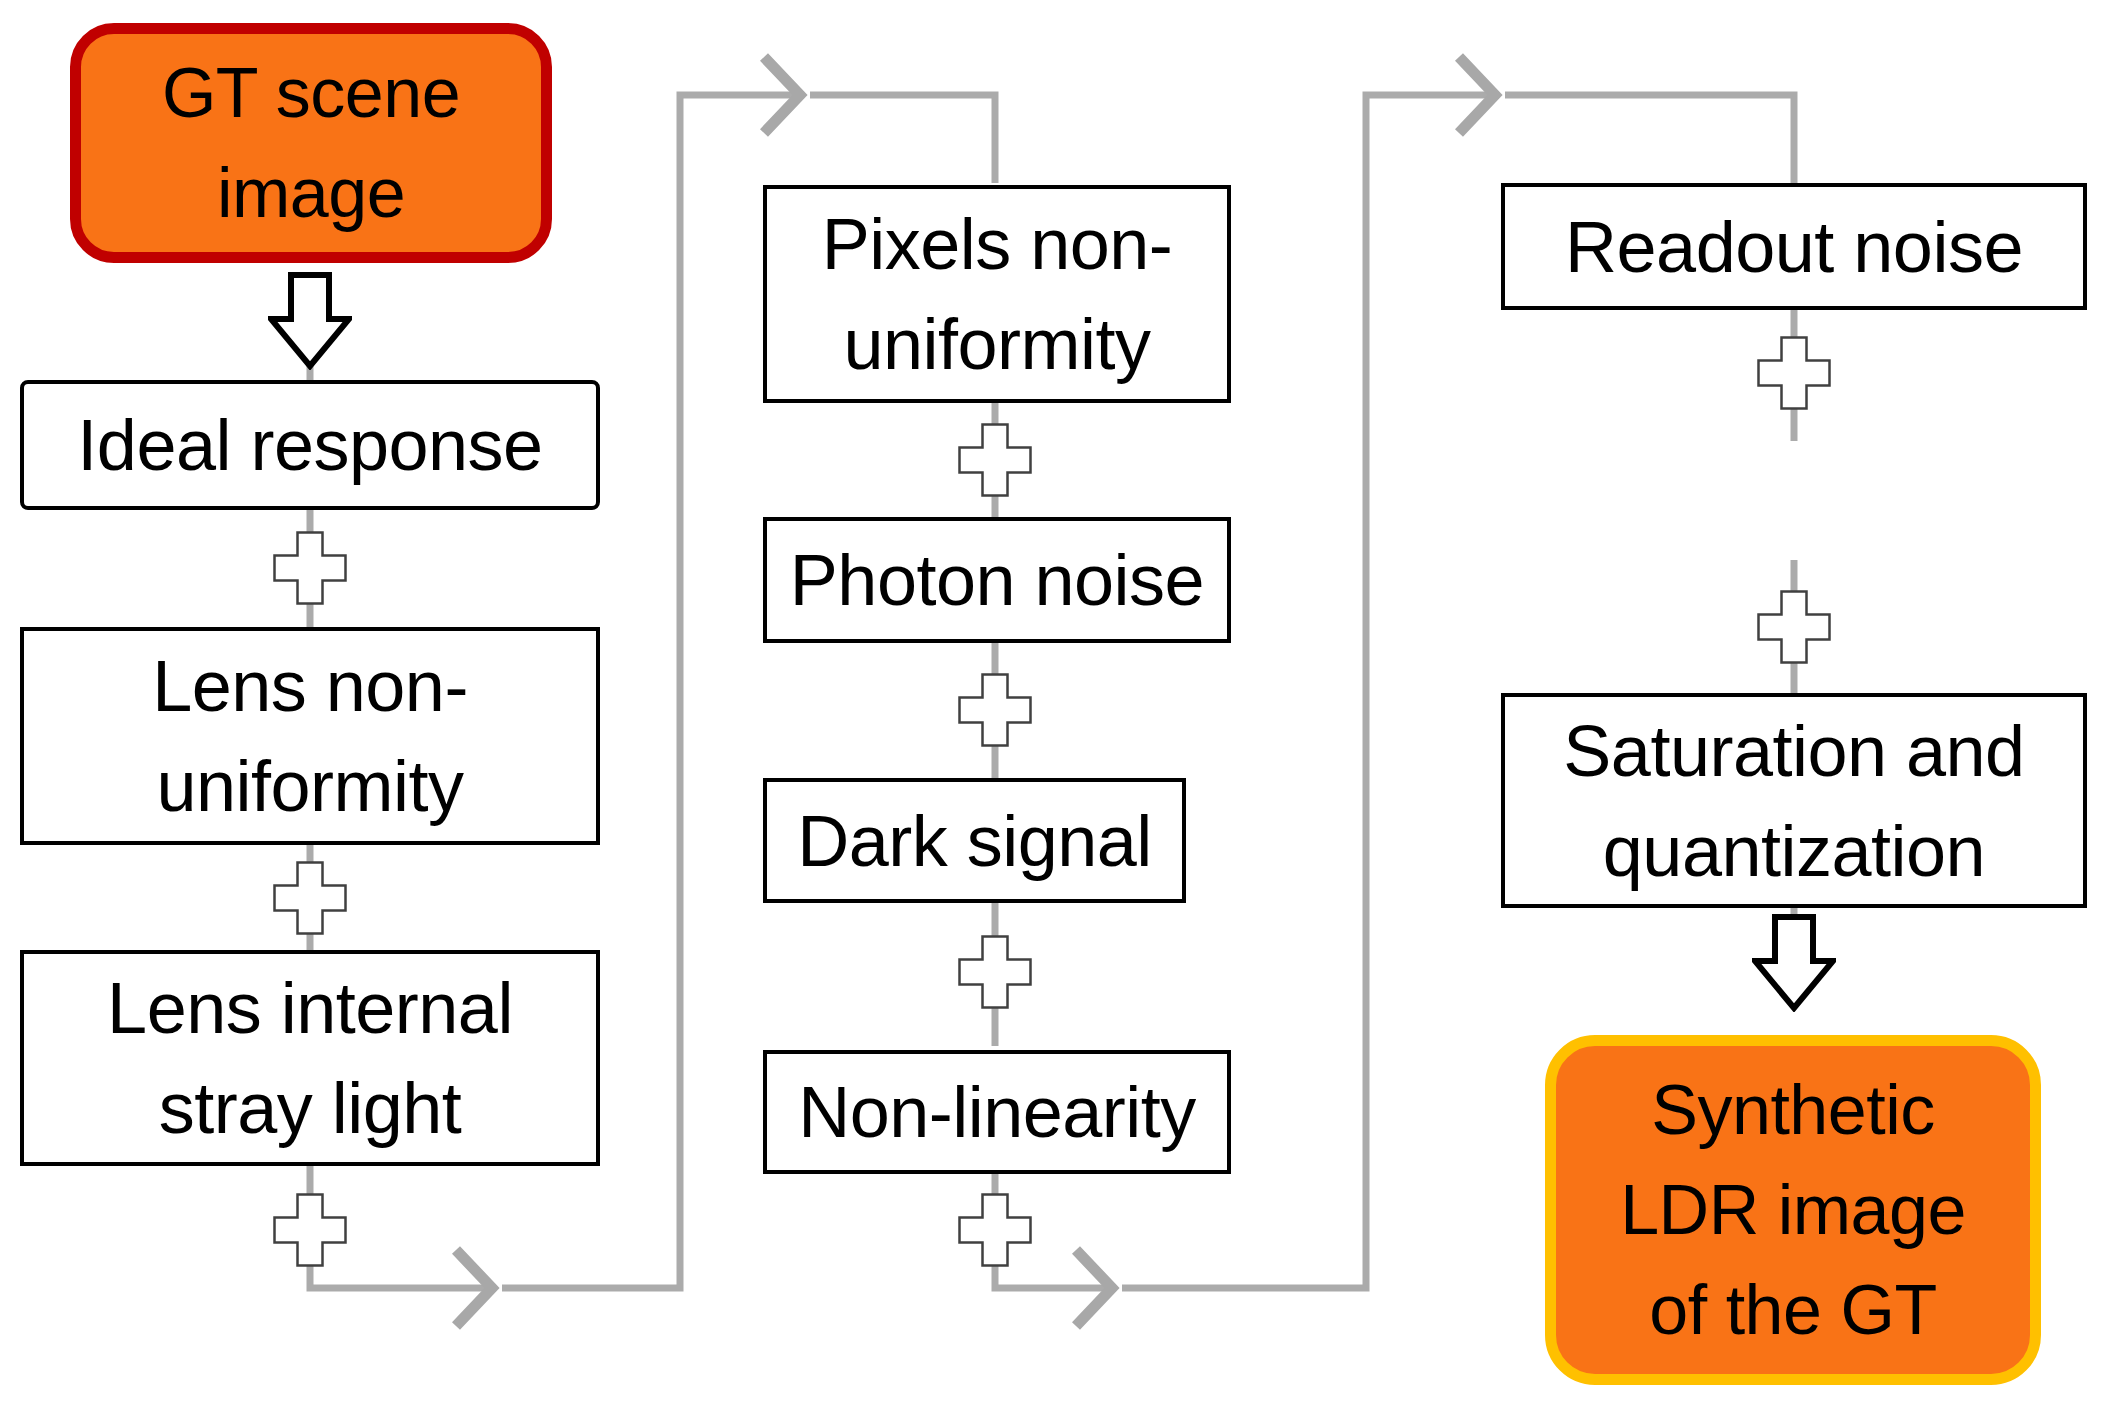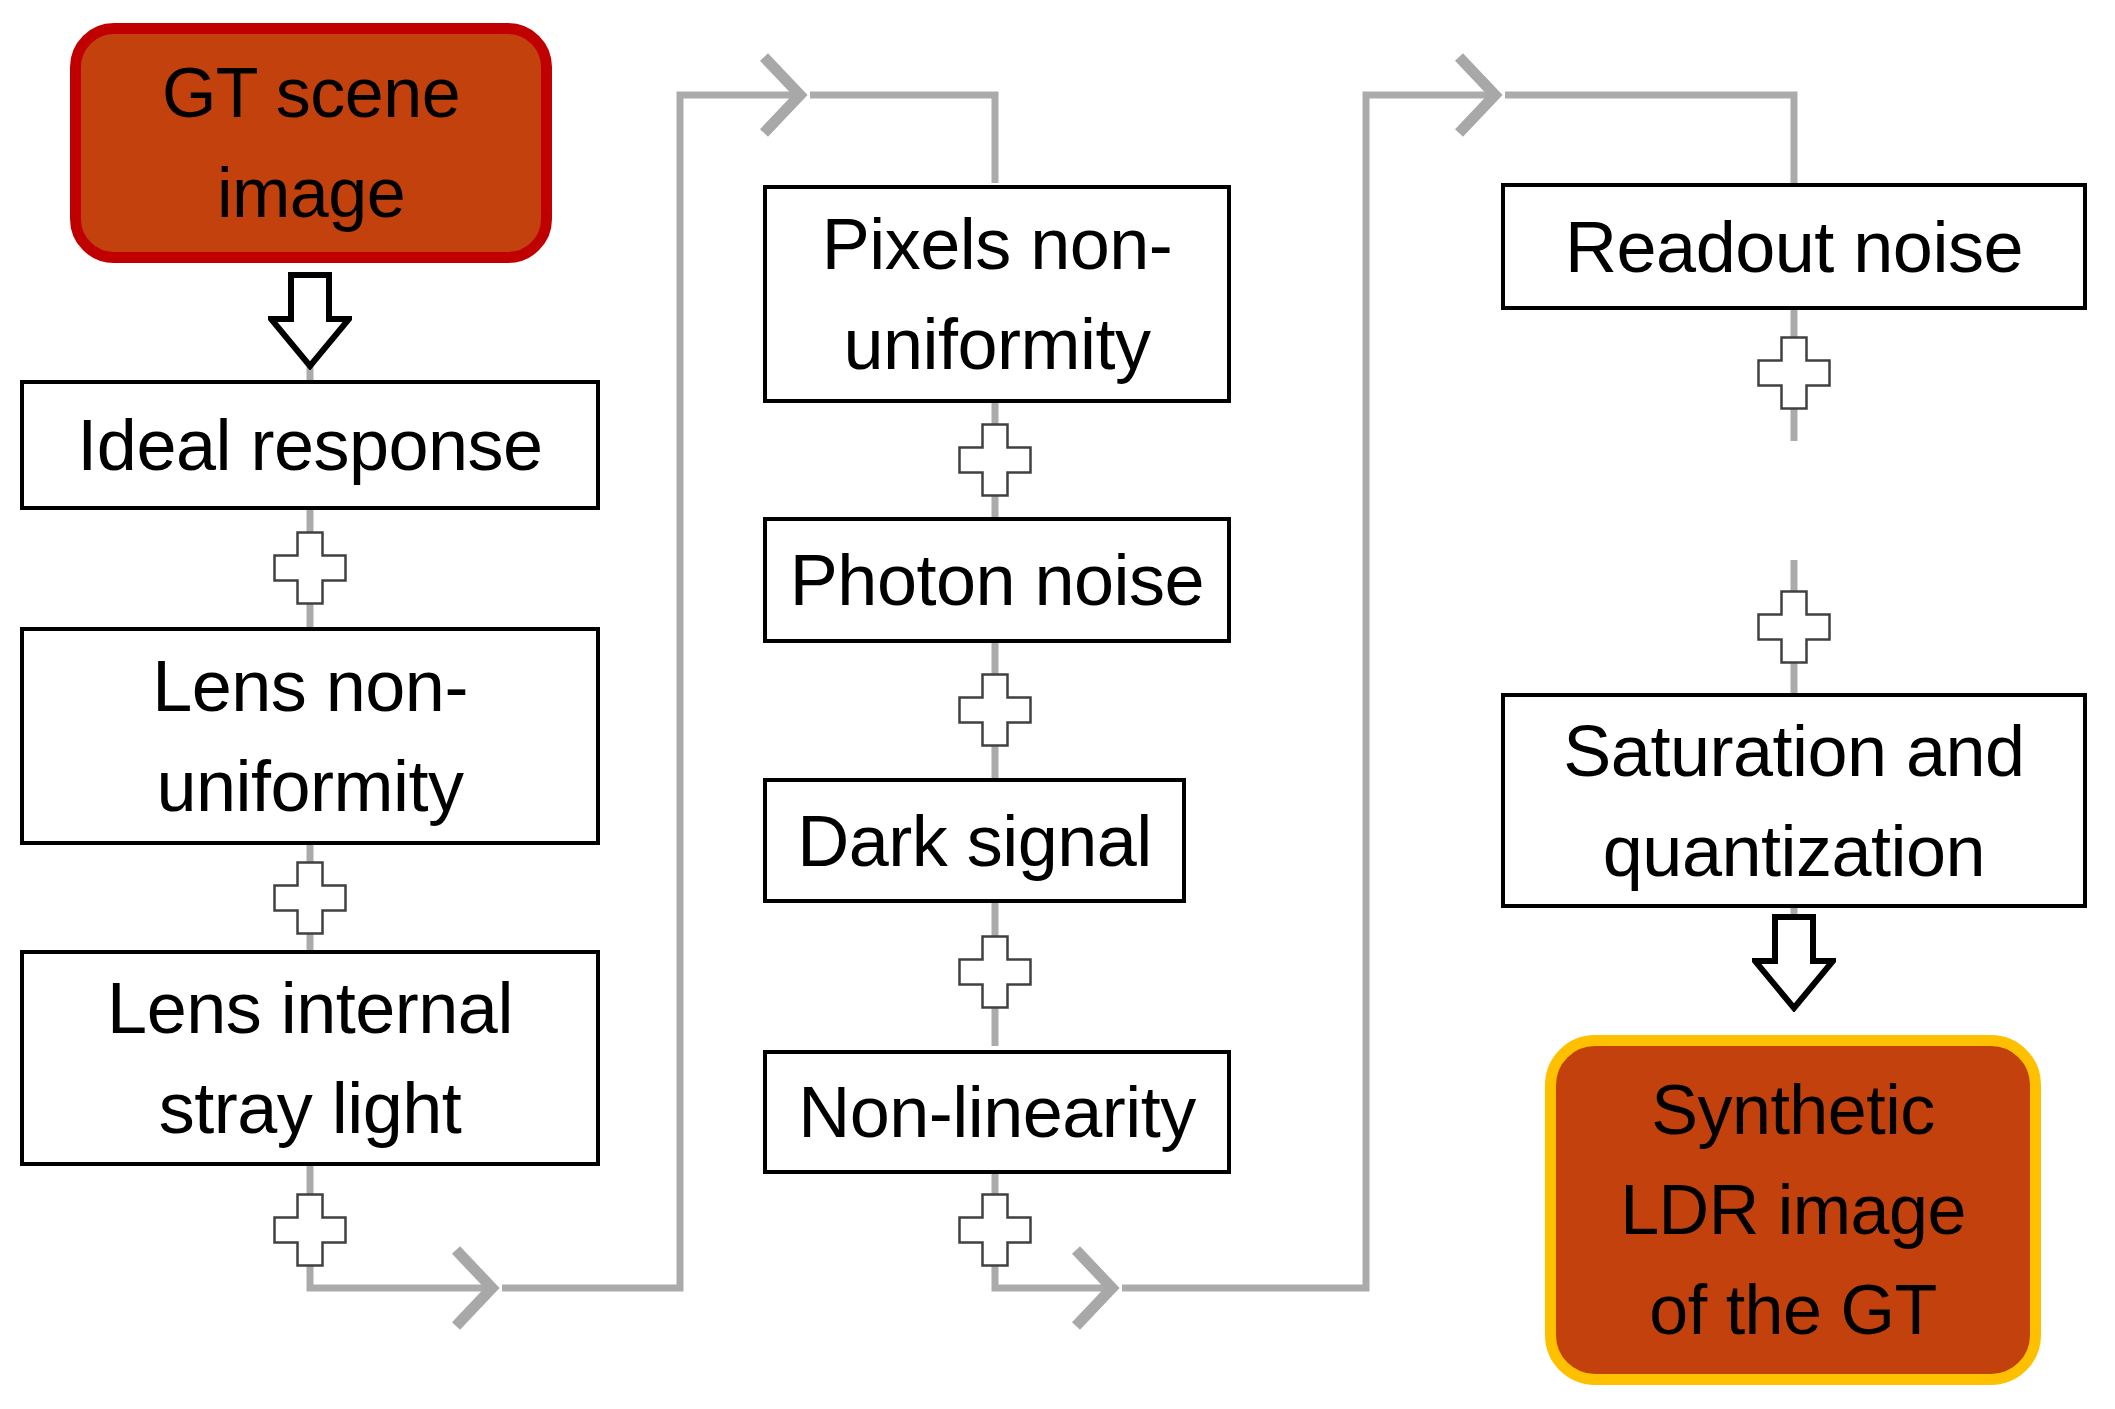--- a/index.html
+++ b/index.html
@@ -15,21 +15,21 @@
   .step-box{
     position:absolute;z-index:1;
     background:#ffffff;
     border:4px solid #000000;
     display:flex;align-items:center;justify-content:center;
     text-align:center;
     box-sizing:border-box;
   }
   .terminal-box{
     position:absolute;z-index:1;
-    background:#c2410c;
+    background:#f97316;
     display:flex;align-items:center;justify-content:center;
     text-align:center;
     box-sizing:border-box;
   }
   .terminal-box.source{border:11px solid #C00000;border-radius:44px;}
   .terminal-box.sink{border:11px solid #FFC000;border-radius:50px;}
   .lbl{
     white-space:pre-line;
     font-size:72px;
     line-height:100px;
@@ -76,21 +76,21 @@
 
   <div class="terminal-box source" style="left:70px;top:23px;width:482px;height:240px;">
     <span class="lbl">GT scene
 image</span>
   </div>
 
   <svg class="glyph" style="left:268px;top:272px;" width="84" height="98" viewBox="0 0 84 98">
     <path d="M23,3 H61 V47 H81 L42,94 L3,47 H23 Z" fill="#ffffff" stroke="#000000" stroke-width="6"></path>
   </svg>
 
-  <div class="step-box" style="left:20px;top:380px;width:580px;height:130px;">
+  <div class="step-box" style="left:20px;top:380px;width:580px;height:130px;border-radius:8px;">
     <span class="lbl">Ideal response</span>
   </div>
   <div class="step-box" style="left:20px;top:627px;width:580px;height:218px;">
     <span class="lbl">Lens non-
 uniformity</span>
   </div>
   <div class="step-box" style="left:20px;top:950px;width:580px;height:216px;">
     <span class="lbl">Lens internal
 stray light</span>
   </div>

